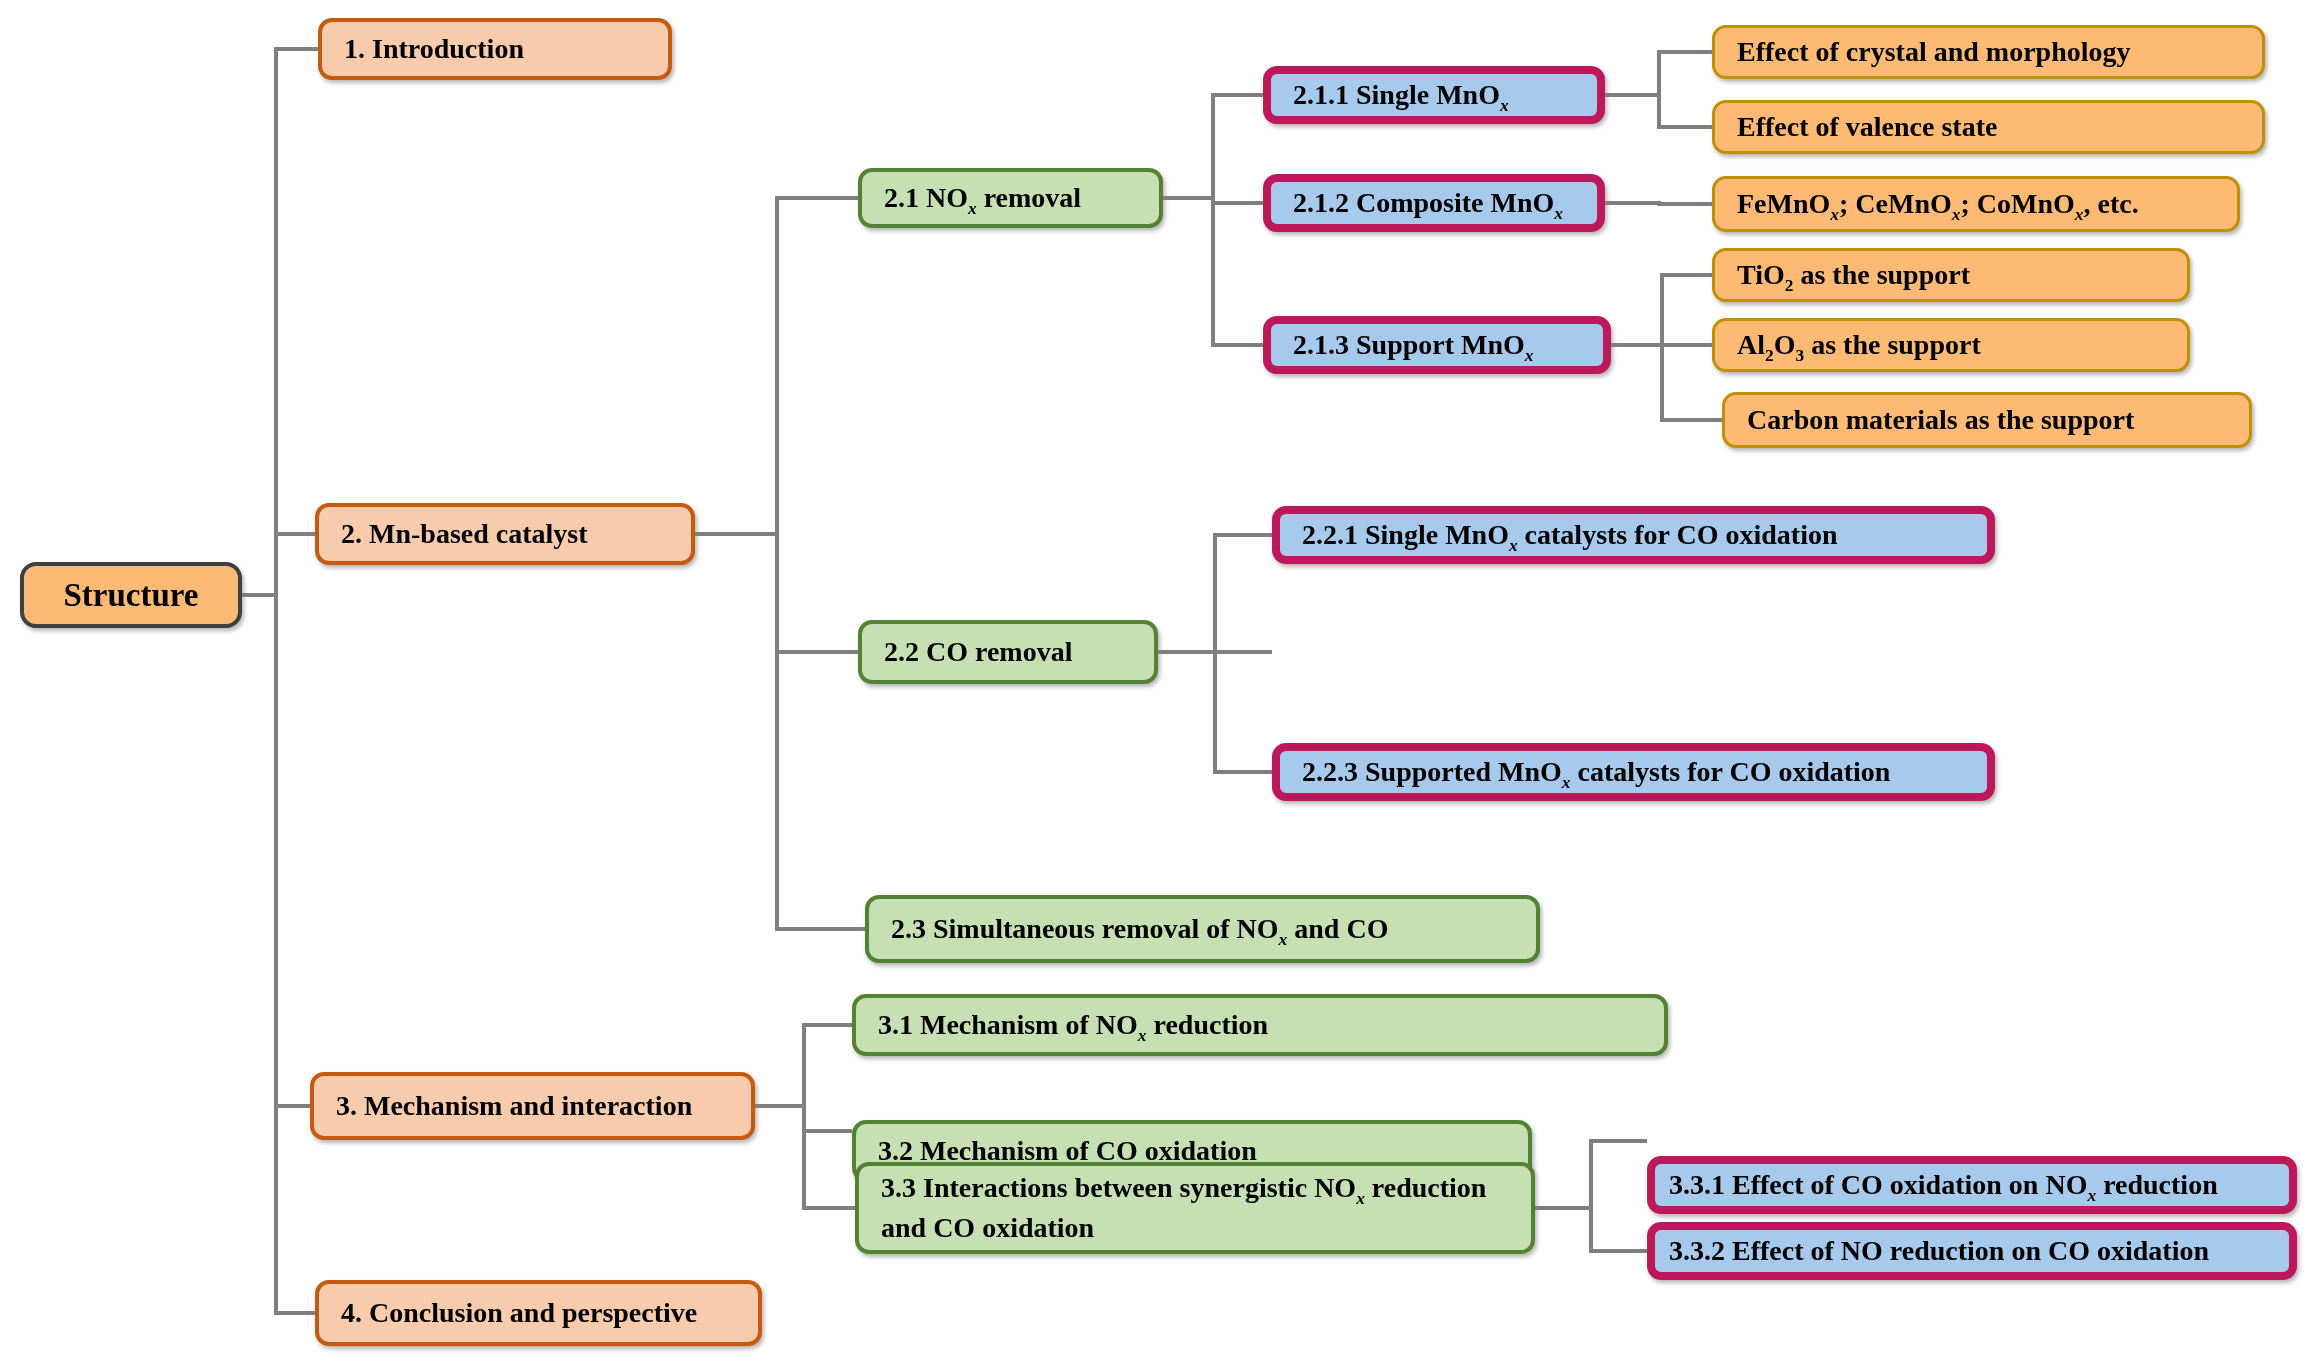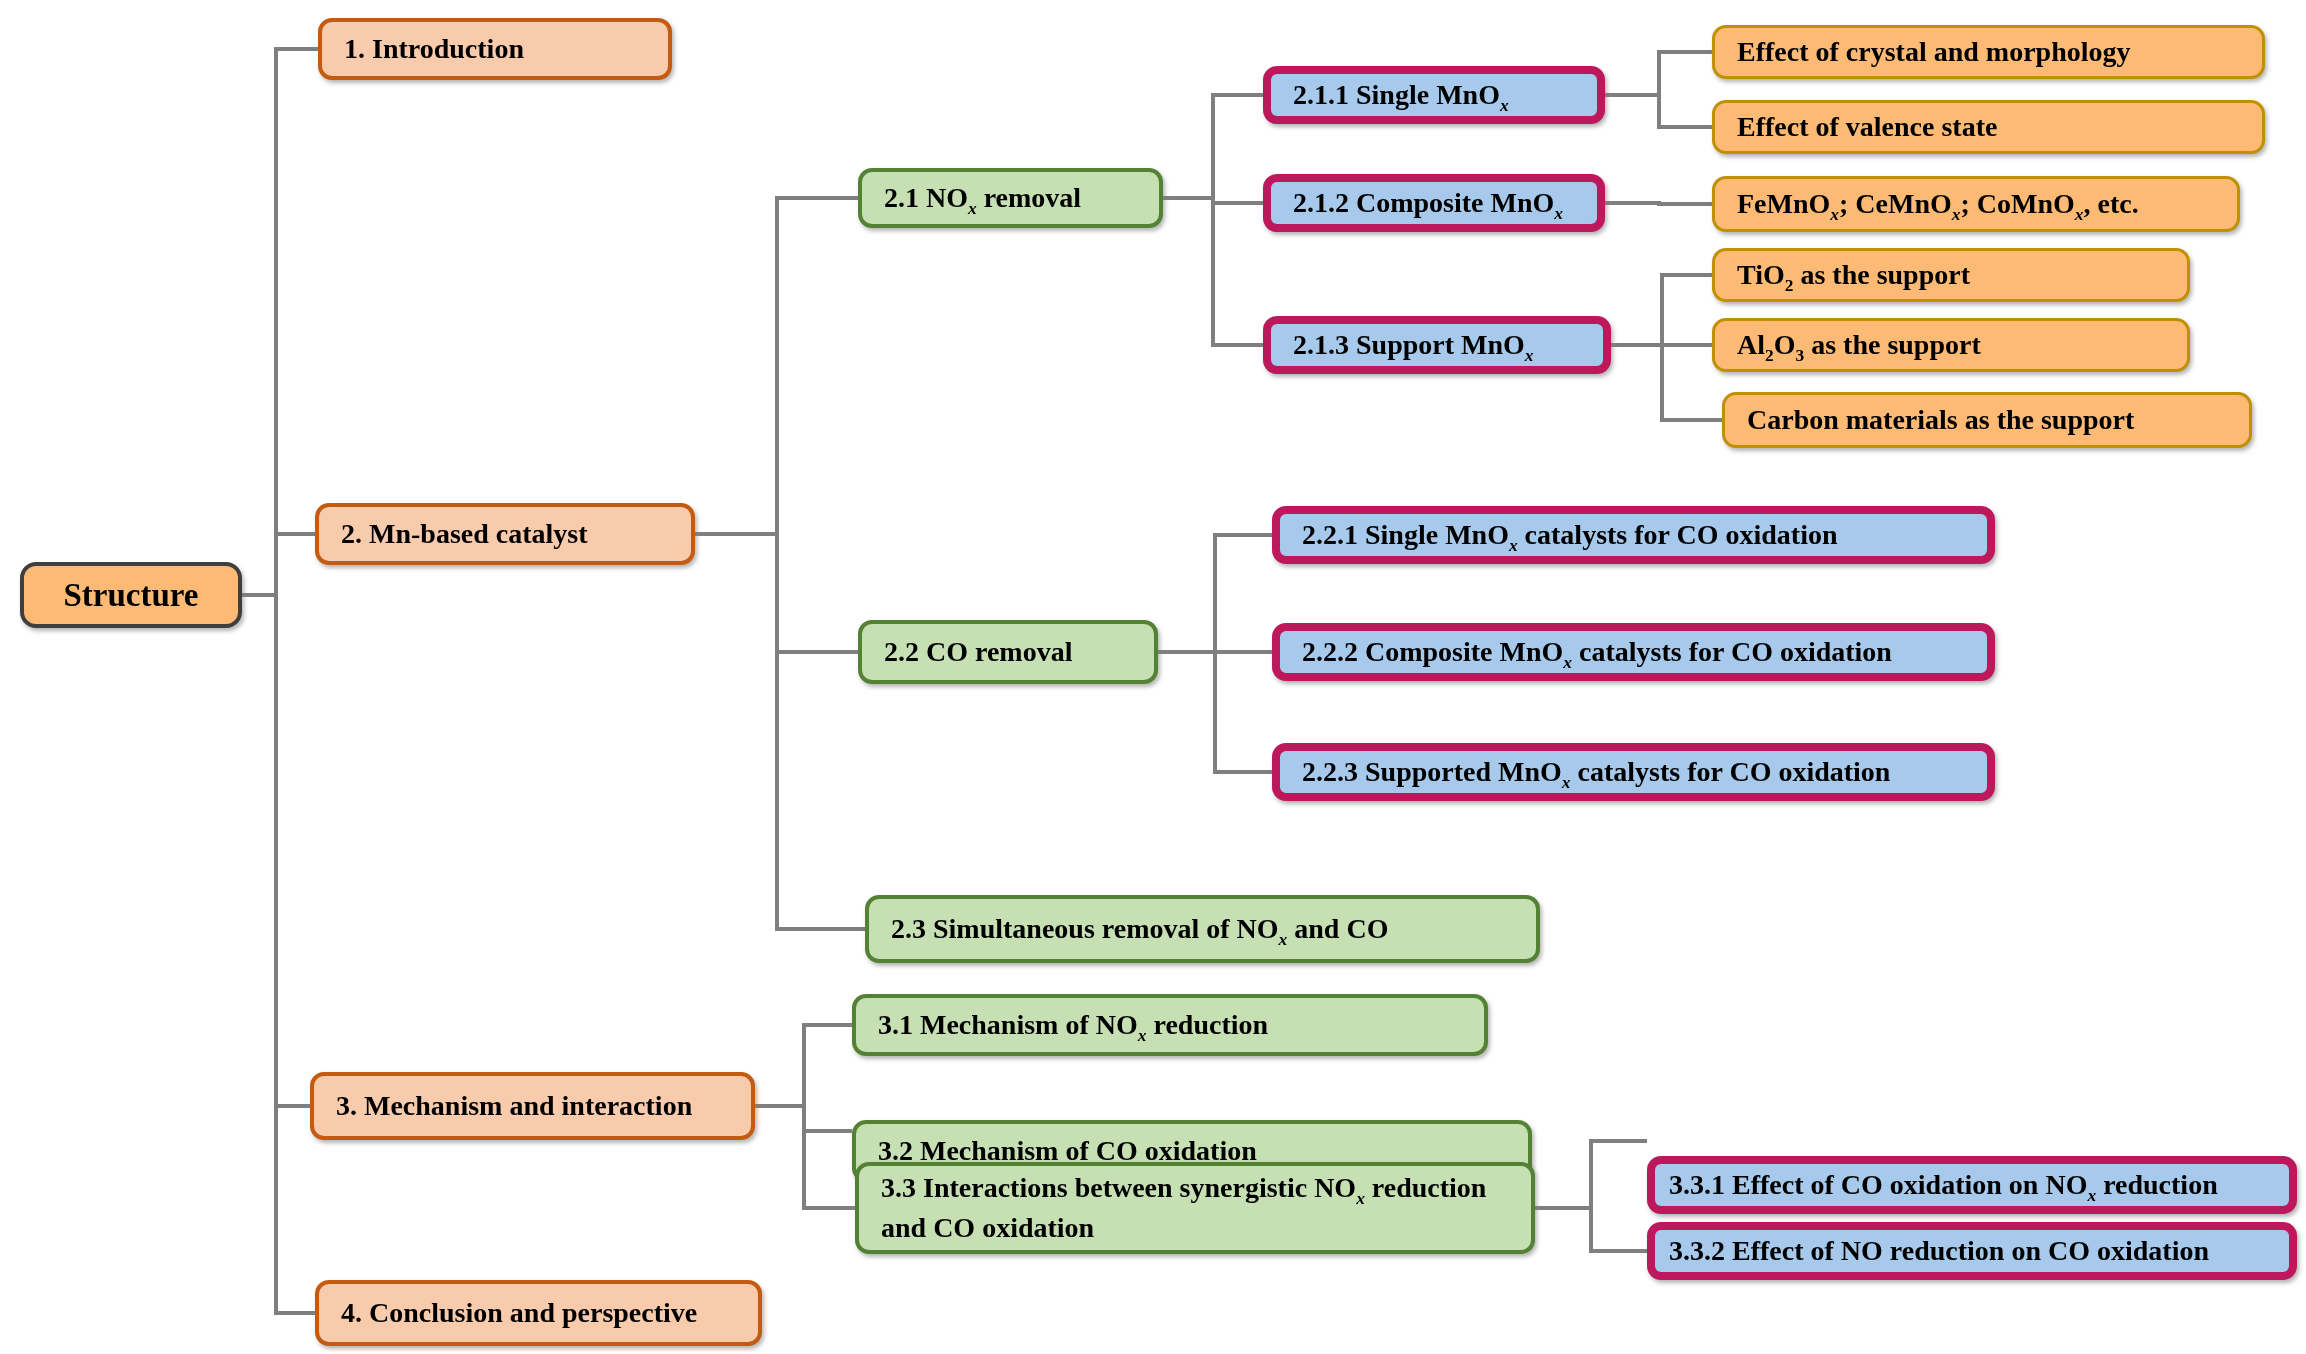--- a/index.html
+++ b/index.html
@@ -76,43 +76,40 @@
     </div>
     <div class="node style-green" style="left: 858px; top: 168px; width: 305px; height: 60px; align-items: center;">
       <span>2.1 NO<sub class="sub-it">x</sub> removal</span>
     </div>
     <div class="node style-green" style="left: 858px; top: 620px; width: 300px; height: 64px;">
       <span>2.2 CO removal</span>
     </div>
     <div class="node style-green" style="left: 865px; top: 895px; width: 675px; height: 68px;">
       <span>2.3 Simultaneous removal of NO<sub class="sub-it">x</sub> and CO</span>
     </div>
-    <div class="node style-green" style="left: 852px; top: 994px; width: 636px; height: 62px;">
+    <div class="node style-green" style="left: 852px; top: 994px; width: 816px; height: 62px;">
       <span>3.1 Mechanism of NO<sub class="sub-it">x</sub> reduction</span>
     </div>
     <div class="node style-green" style="left: 852px; top: 1100px; width: 680px; height: 62px; margin-top: 20px;">
       <span>3.2 Mechanism of CO oxidation</span>
     </div>
     <div class="node style-green wrap" style="left: 855px; top: 1162px; width: 680px; height: 92px;">
       <span>3.3 Interactions between synergistic NO<sub class="sub-it">x</sub> reduction and CO oxidation</span>
     </div>
     <div class="node style-blue" style="left: 1263px; top: 66px; width: 342px; height: 58px;">
       <span>2.1.1 Single MnO<sub class="sub-it">x</sub></span>
     </div>
     <div class="node style-blue" style="left: 1263px; top: 174px; width: 342px; height: 58px;">
       <span>2.1.2 Composite MnO<sub class="sub-it">x</sub></span>
     </div>
     <div class="node style-blue" style="left: 1263px; top: 316px; width: 348px; height: 58px;">
       <span>2.1.3 Support MnO<sub class="sub-it">x</sub></span>
     </div>
     <div class="node style-blue" style="left: 1272px; top: 506px; width: 723px; height: 58px;">
       <span>2.2.1 Single MnO<sub class="sub-it">x</sub> catalysts for CO oxidation</span>
-    </div>
-    <div class="node style-blue" style="left: 1272px; top: 623px; width: 723px; height: 58px;">
-      <span>2.2.2 Composite MnO<sub class="sub-it">x</sub> catalysts for CO oxidation</span>
     </div>
     <div class="node style-blue" style="left: 1272px; top: 743px; width: 723px; height: 58px;">
       <span>2.2.3 Supported MnO<sub class="sub-it">x</sub> catalysts for CO oxidation</span>
     </div>
     <div class="node style-blue" style="left: 1647px; top: 1112px; width: 650px; height: 58px; padding-left: 14px; margin-top: 44px;">
       <span>3.3.1 Effect of CO oxidation on NO<sub class="sub-it">x</sub> reduction</span>
     </div>
     <div class="node style-blue" style="left: 1647px; top: 1222px; width: 650px; height: 58px; padding-left: 14px;">
       <span>3.3.2 Effect of NO reduction on CO oxidation</span>
     </div>

